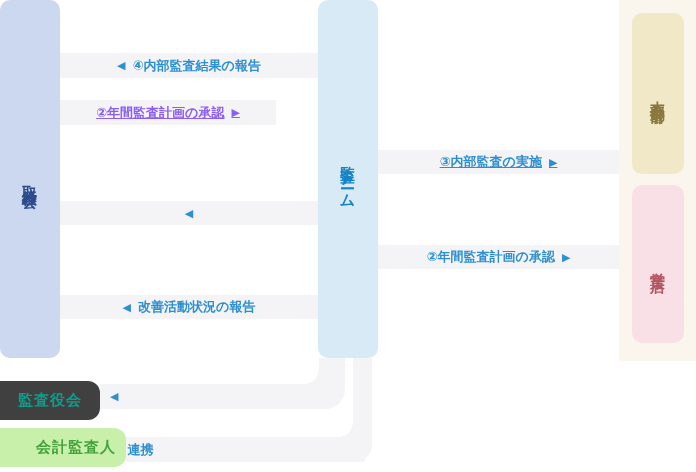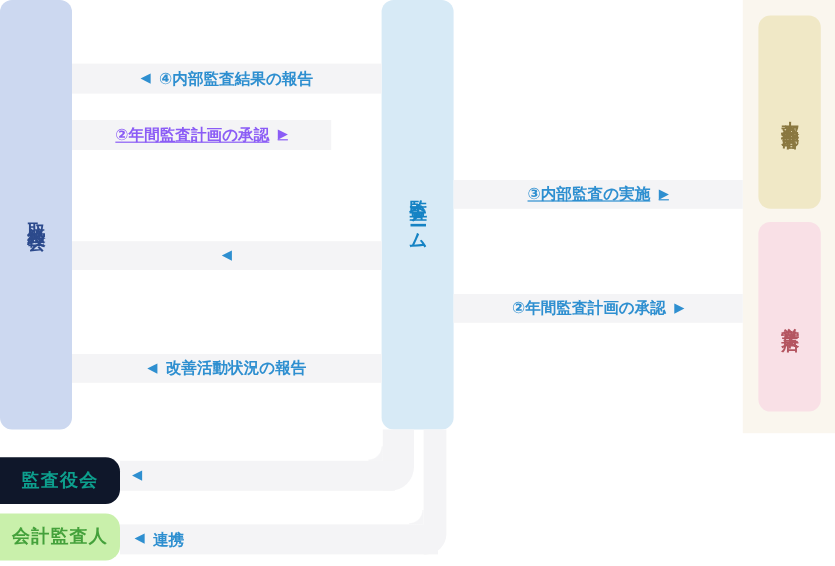--- a/index.html
+++ b/index.html
@@ -46,22 +46,22 @@
   .pipe2{left:353px;top:358px;width:19px;height:104px;border-bottom-right-radius:17px;}
   .fillet{position:absolute;width:12px;height:12px;
           background:radial-gradient(circle 12px at 0 0,rgba(255,255,255,0) 10.5px,#f4f4f6 11.5px);}
   .f1{left:307px;top:372px;}
   .f2{left:341px;top:425px;}
 
   
   .bottom-box{position:absolute;left:0;width:100px;height:39px;border-radius:0 12px 12px 0;
               display:flex;align-items:center;justify-content:center;
               font-size:15px;font-weight:bold;letter-spacing:1px;}
-  .committee{top:381px;background:#0f172a;color:#0d9f8d;text-align:right;}
-  .auditor{top:428px;background:#c9f0ab;color:#44a13b;}
+  .committee{top:381px;background:#404040;color:#0d9f8d;text-align:right;}
+  .auditor{top:428px;background:#c9f0ab;color:#44a13b;padding-left:26px;}
 </style>
 </head>
 <body>
 
 <div class="stage">
 
   <div class="right-panel"></div>
 
   <div class="col-bar board">
     <span class="vtext">取締役会</span>

